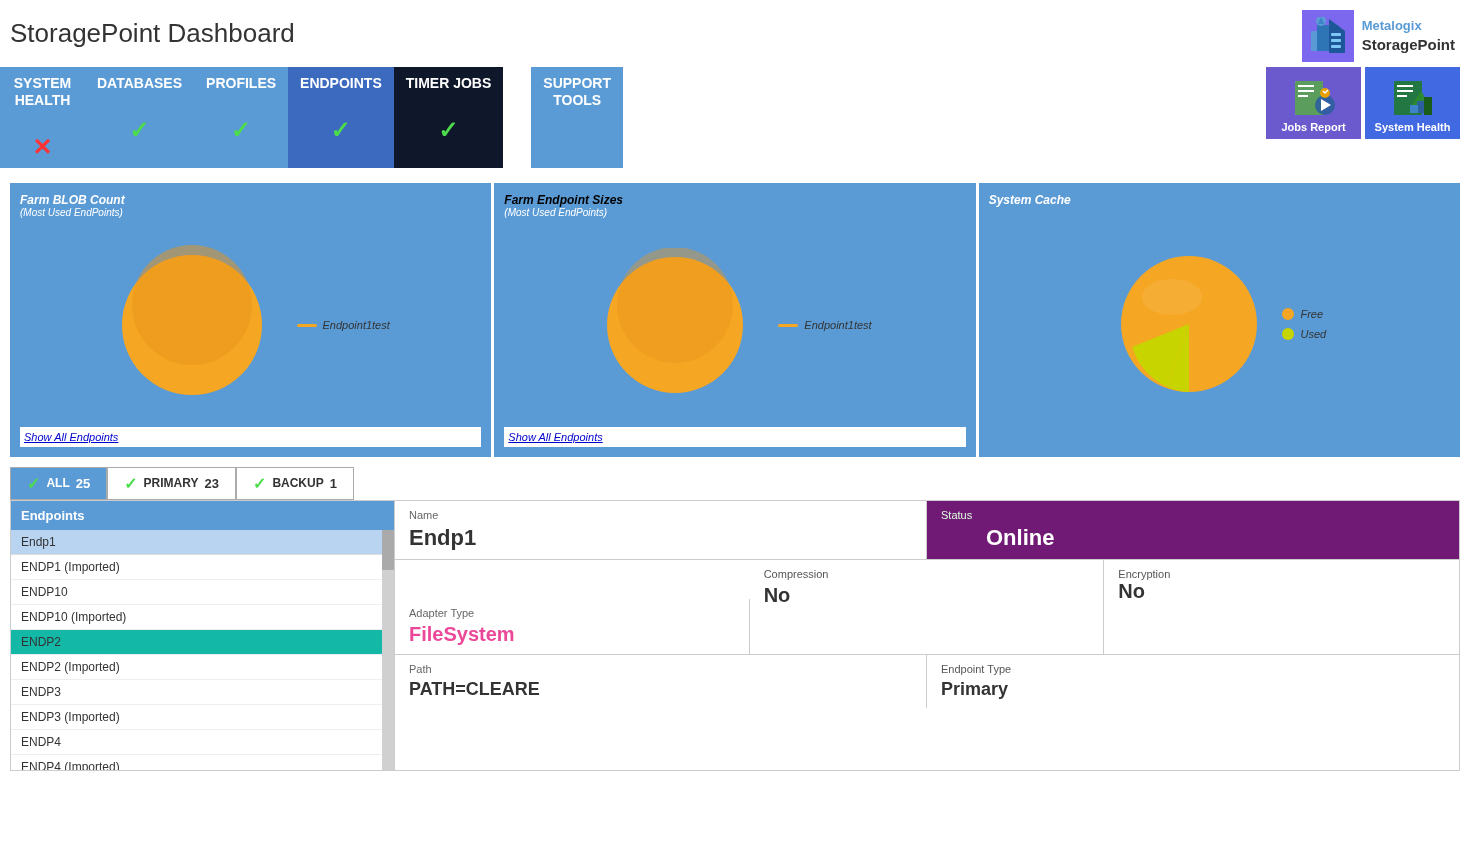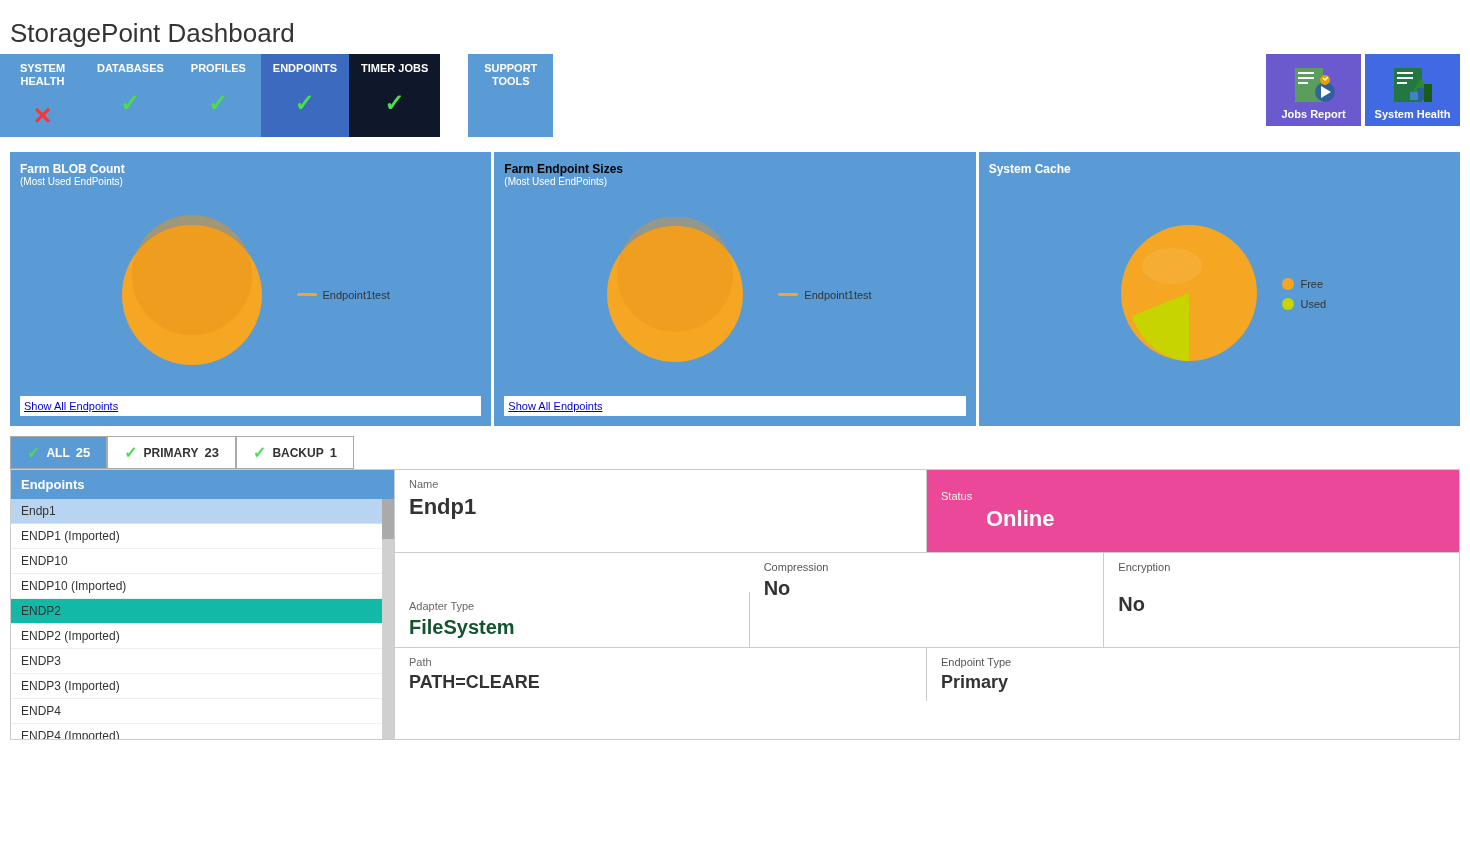--- a/index.html
+++ b/index.html
@@ -4,31 +4,49 @@
   <style>
     * { box-sizing: border-box; margin: 0; padding: 0; }
     body { font-family: 'Segoe UI', Arial, sans-serif; background: #fff; color: #333; font-size: 13px; }
 
     
     .header { display: flex; align-items: flex-start; justify-content: space-between; padding: 10px 15px 5px 10px; }
     .logo-area { display: flex; align-items: center; gap: 8px; }
     .nav-tile { display: flex; flex-direction: column; align-items: center; justify-content: flex-start; padding: 8px 12px 5px; min-width: 90px; border: none; cursor: pointer; text-align: center; }
     .nav-tile.active { background: #3b6abf; }
     .nav-tile.inactive { background: #5b9bd5; }
-    .nav-tile-label { font-size: 11px; font-weight: 700; color: #fff; text-transform: uppercase; line-height: 1.2; margin-bottom: 12px; }
+    .nav-tile-label { font-size: 14px; font-weight: 700; color: #fff; text-transform: uppercase; line-height: 1.2; margin-bottom: 22px; }
     .nav-tile-icon { width: 32px; height: 32px; display: flex; align-items: center; justify-content: center; }
     .check-icon { color: #4cdc4c; font-size: 24px; font-weight: 900; }
     .x-icon { color: #ff3333; font-size: 24px; font-weight: 900; }
   </style>
 </head>
 <body>
 
 <div class="header">
   <div style="padding-top:8px;">
     <span style="font-size:26px; font-weight:300; color:#333;">StoragePoint Dashboard</span>
+  </div>
+  <div class="logo-area">
+    <div style="width:52px; height:52px; background:#7b68ee; display:flex; align-items:center; justify-content:center;">
+      <svg width="38" height="38" viewBox="0 0 38 38">
+        <rect x="2" y="14" width="16" height="20" fill="#5b9bd5" rx="1"></rect>
+        <rect x="8" y="8" width="22" height="26" fill="#2e75b6" rx="1"></rect>
+        <polygon points="20,2 36,14 36,36 20,36" fill="#1e5799"></polygon>
+        <rect x="22" y="16" width="10" height="3" fill="#7ec8f5" rx="1"></rect>
+        <rect x="22" y="22" width="10" height="3" fill="#7ec8f5" rx="1"></rect>
+        <rect x="22" y="28" width="10" height="3" fill="#7ec8f5" rx="1"></rect>
+        <circle cx="12" cy="4" r="5" fill="#5b9bd5"></circle>
+        <polygon points="12,0 15,7 9,7" fill="#3d85c8"></polygon>
+      </svg>
+    </div>
+    <div style="display:flex; flex-direction:column; line-height:1.3;">
+      <span style="color:#5b9bd5; font-size:13px; font-weight:600;">Metalogix</span>
+      <span style="color:#333; font-size:15px; font-weight:700;">StoragePoint</span>
+    </div>
   </div>
 </div>
 
 <div style="display:flex; align-items:flex-start; justify-content:space-between; padding: 0 10px 0 0;">
 
   <div style="display:flex; gap:0;">
 
     <div class="nav-tile inactive" style="background:#5b9bd5; min-width:85px;">
       <span class="nav-tile-label" style="white-space:pre-line; text-align:center;">SYSTEM
 HEALTH</span>
@@ -98,21 +116,21 @@
         <polygon points="20,28 38,28 29,14" fill="#2c8c2c" opacity="0.9"></polygon>
         <rect x="25" y="24" width="8" height="12" fill="#2c5f9e"></rect>
         <rect x="18" y="28" width="8" height="8" fill="#3d85c8"></rect>
         <rect x="32" y="20" width="8" height="18" fill="#1a5c1a"></rect>
       </svg>
       <span>System Health</span>
     </div>
   </div>
 </div>
 
-<div style="display:flex; gap:3px; margin: 15px 10px 0 10px;">
+<div style="display:flex; gap:3px; margin: 15px 10px 0 10px; font-style: italic;">
 
   <div style="flex:1; background:#5b9bd5; padding:10px; min-height:270px;">
     <div style="color:#fff; font-size:12px; font-weight:700;">Farm BLOB Count</div>
     <div style="color:#fff; font-size:10px; margin-bottom:10px;">(Most Used EndPoints)</div>
     <div style="display:flex; align-items:center; justify-content:center; height:195px;">
       <div style="display:flex; align-items:center; gap:25px;">
         <svg width="160" height="160" viewBox="0 0 160 160">
           <circle cx="80" cy="80" r="70" fill="#f5a623"></circle>
           <circle cx="80" cy="60" r="60" fill="#e8941a" opacity="0.5"></circle>
         </svg>
@@ -221,37 +239,37 @@
     </div>
   </div>
 
   <div style="flex:1; border:1px solid #ccc; border-left:none;">
 
     <div style="display:grid; grid-template-columns: 1fr 1fr;">
       <div style="padding:8px 14px; border-bottom:1px solid #ccc; border-right:1px solid #ccc;">
         <div style="font-size:11px; color:#666; margin-bottom:4px;">Name</div>
         <div style="font-size:22px; font-weight:700; color:#333;">Endp1</div>
       </div>
-      <div style="padding:20px 14px; border-bottom:1px solid #ccc; background:#ec4899;">
+      <div style="padding:8px 14px; border-bottom:1px solid #ccc; background:#701a75;">
         <div style="font-size:11px; color:#dfffdf; margin-bottom:4px;">Status</div>
         <div style="font-size:22px; font-weight:700; color:#fff;margin-left:45px;">Online</div>
       </div>
     </div>
 
     <div style="display:grid; grid-template-columns: 1fr 1fr 1fr;">
       <div style="padding:8px 14px; border-bottom:1px solid #ccc; border-right:1px solid #ccc;margin-top:39px;">
         <div style="font-size:11px; color:#666; margin-bottom:4px;">Adapter Type</div>
-        <div style="font-size:20px; font-weight:700; color:#14532d;">FileSystem</div>
+        <div style="font-size:20px; font-weight:700; color:#ec4899;">FileSystem</div>
       </div>
       <div style="padding:8px 14px; border-bottom:1px solid #ccc; border-right:1px solid #ccc;">
         <div style="font-size:11px; color:#555; margin-bottom:4px;">Compression</div>
         <div style="font-size:20px; font-weight:700; color:#333;">No</div>
       </div>
       <div style="padding:8px 14px; border-bottom:1px solid #ccc;">
-        <div style="font-size:11px; color:#555; margin-bottom:20px;">Encryption</div>
+        <div style="font-size:11px; color:#555; margin-bottom:0;">Encryption</div>
         <div style="font-size:20px; font-weight:700; color:#333;">No</div>
       </div>
     </div>
 
     <div style="display:grid; grid-template-columns: 1fr 1fr;">
       <div style="padding:8px 14px; border-right:1px solid #ccc;">
         <div style="font-size:11px; color:#666; margin-bottom:4px;">Path</div>
         <div style="font-size:18px; font-weight:700; color:#333;">PATH=CLEARE</div>
       </div>
       <div style="padding:8px 14px;">

